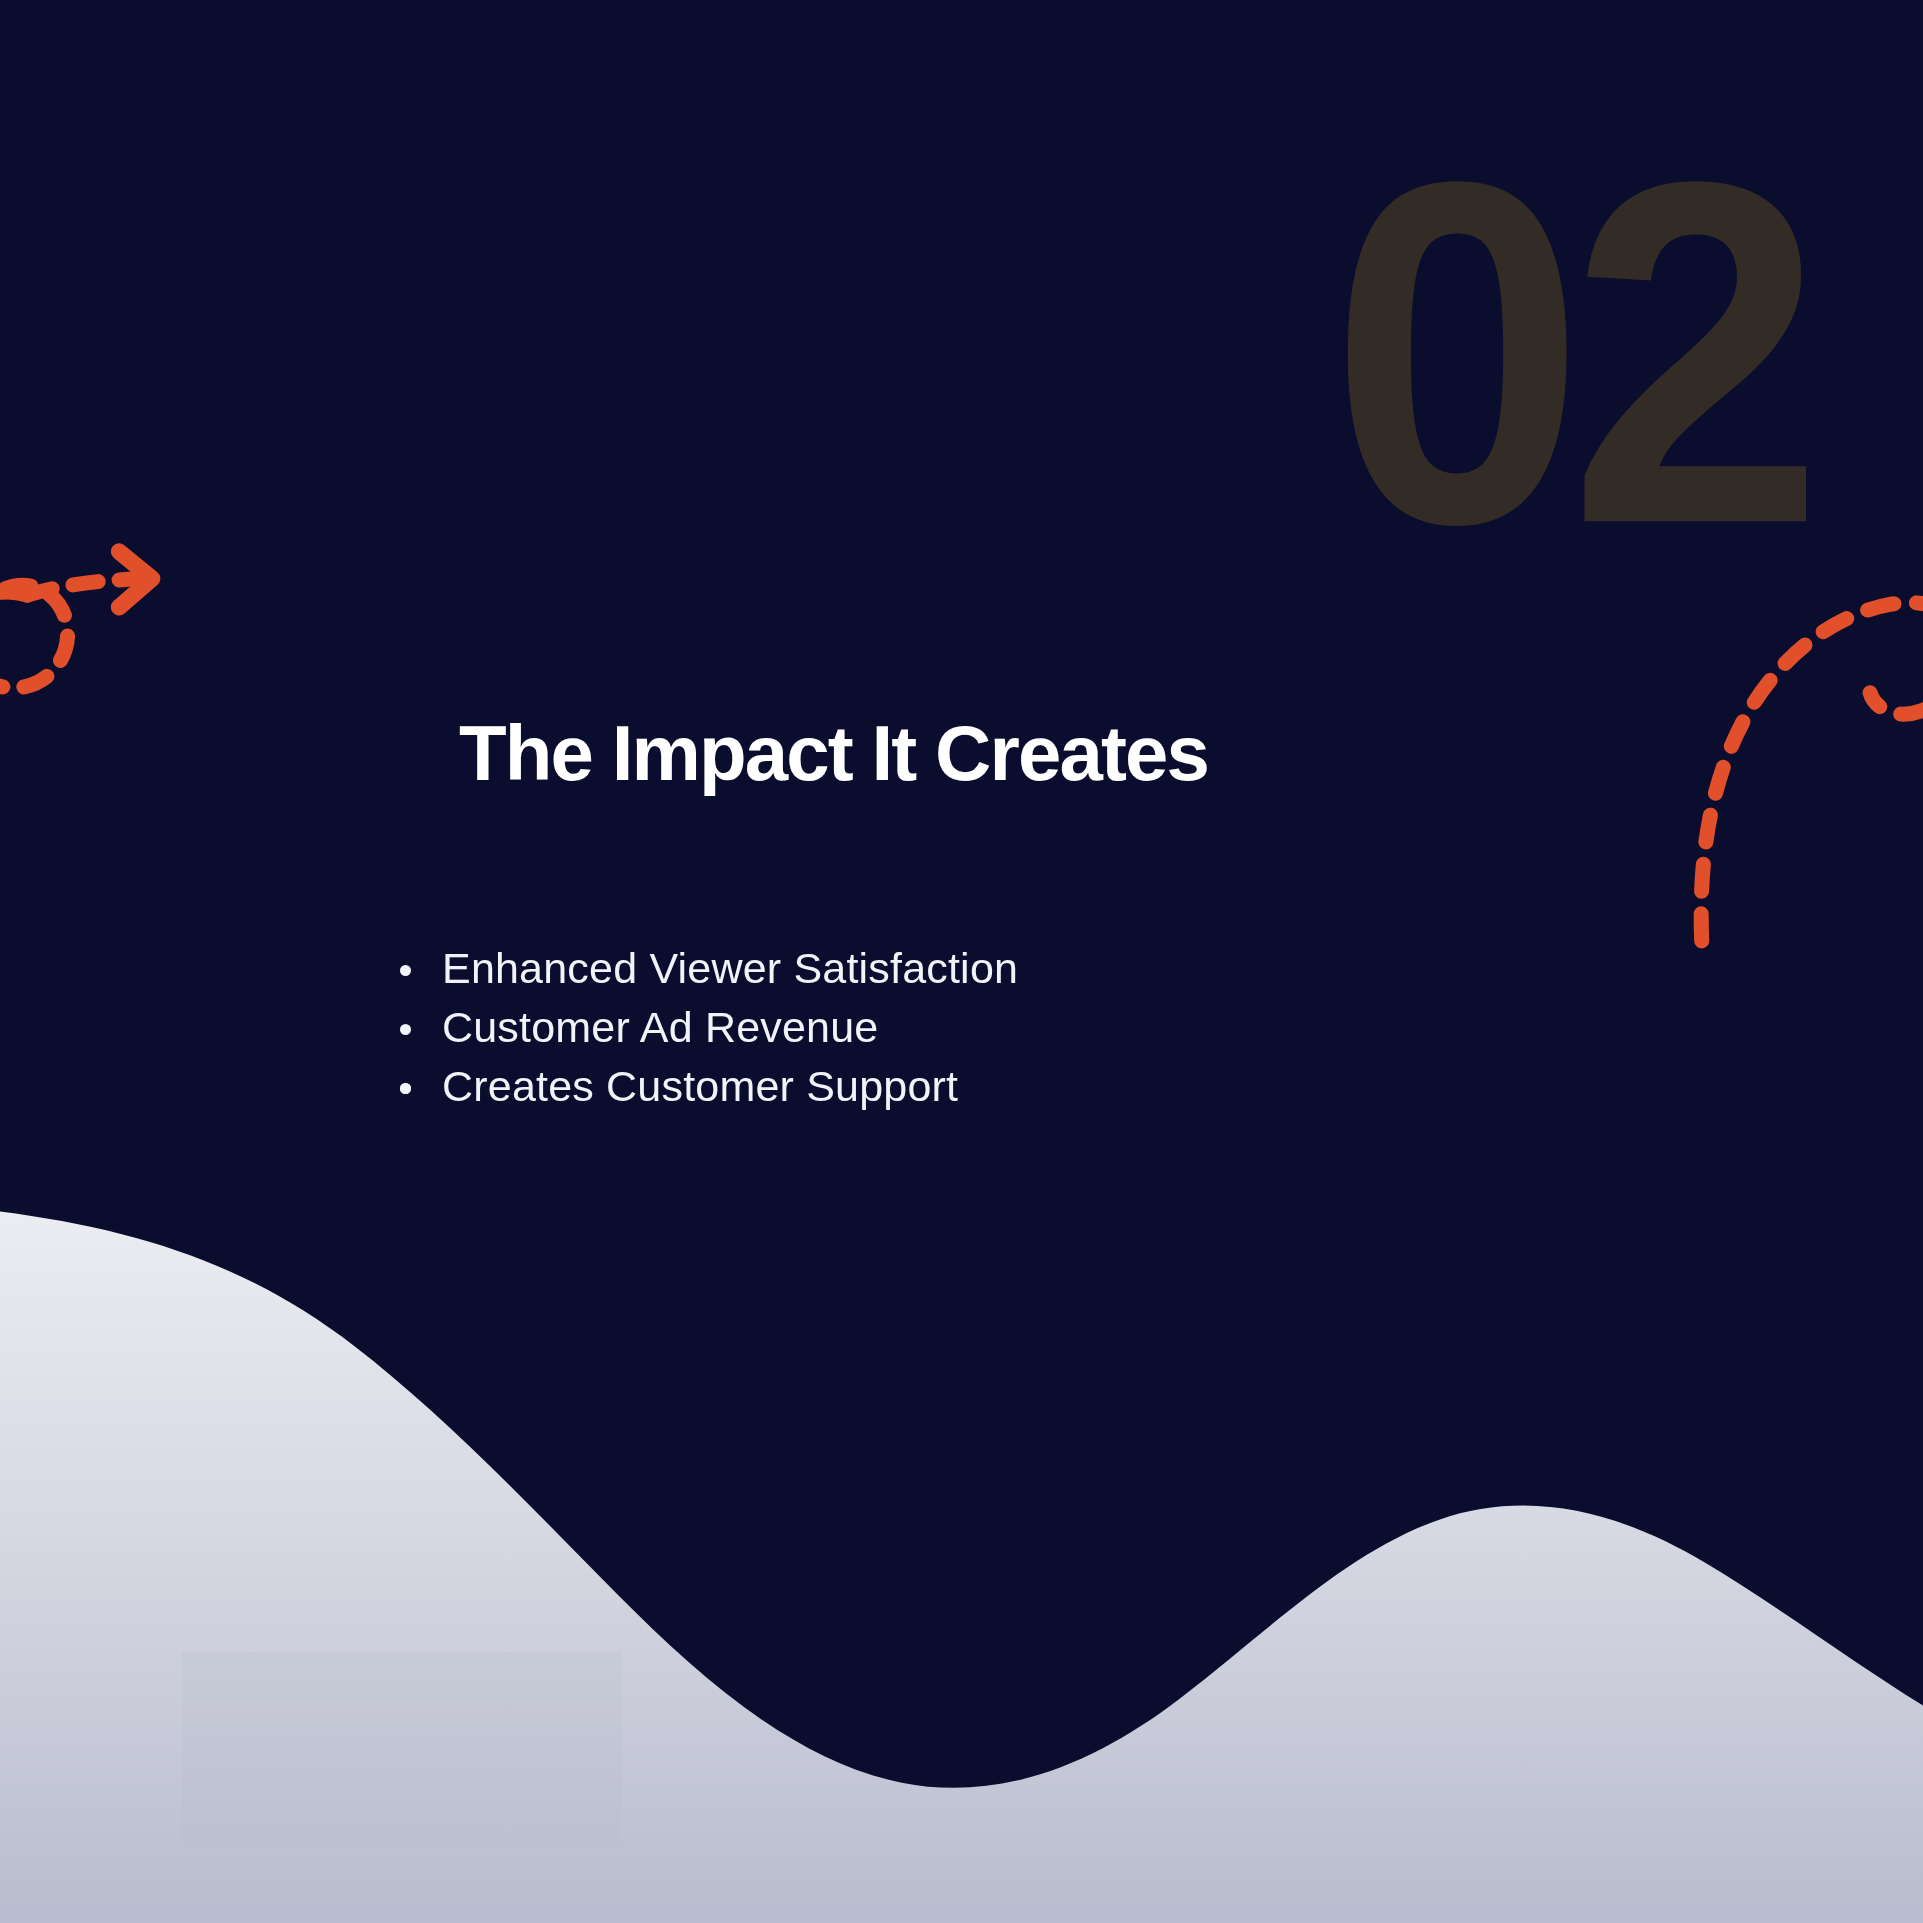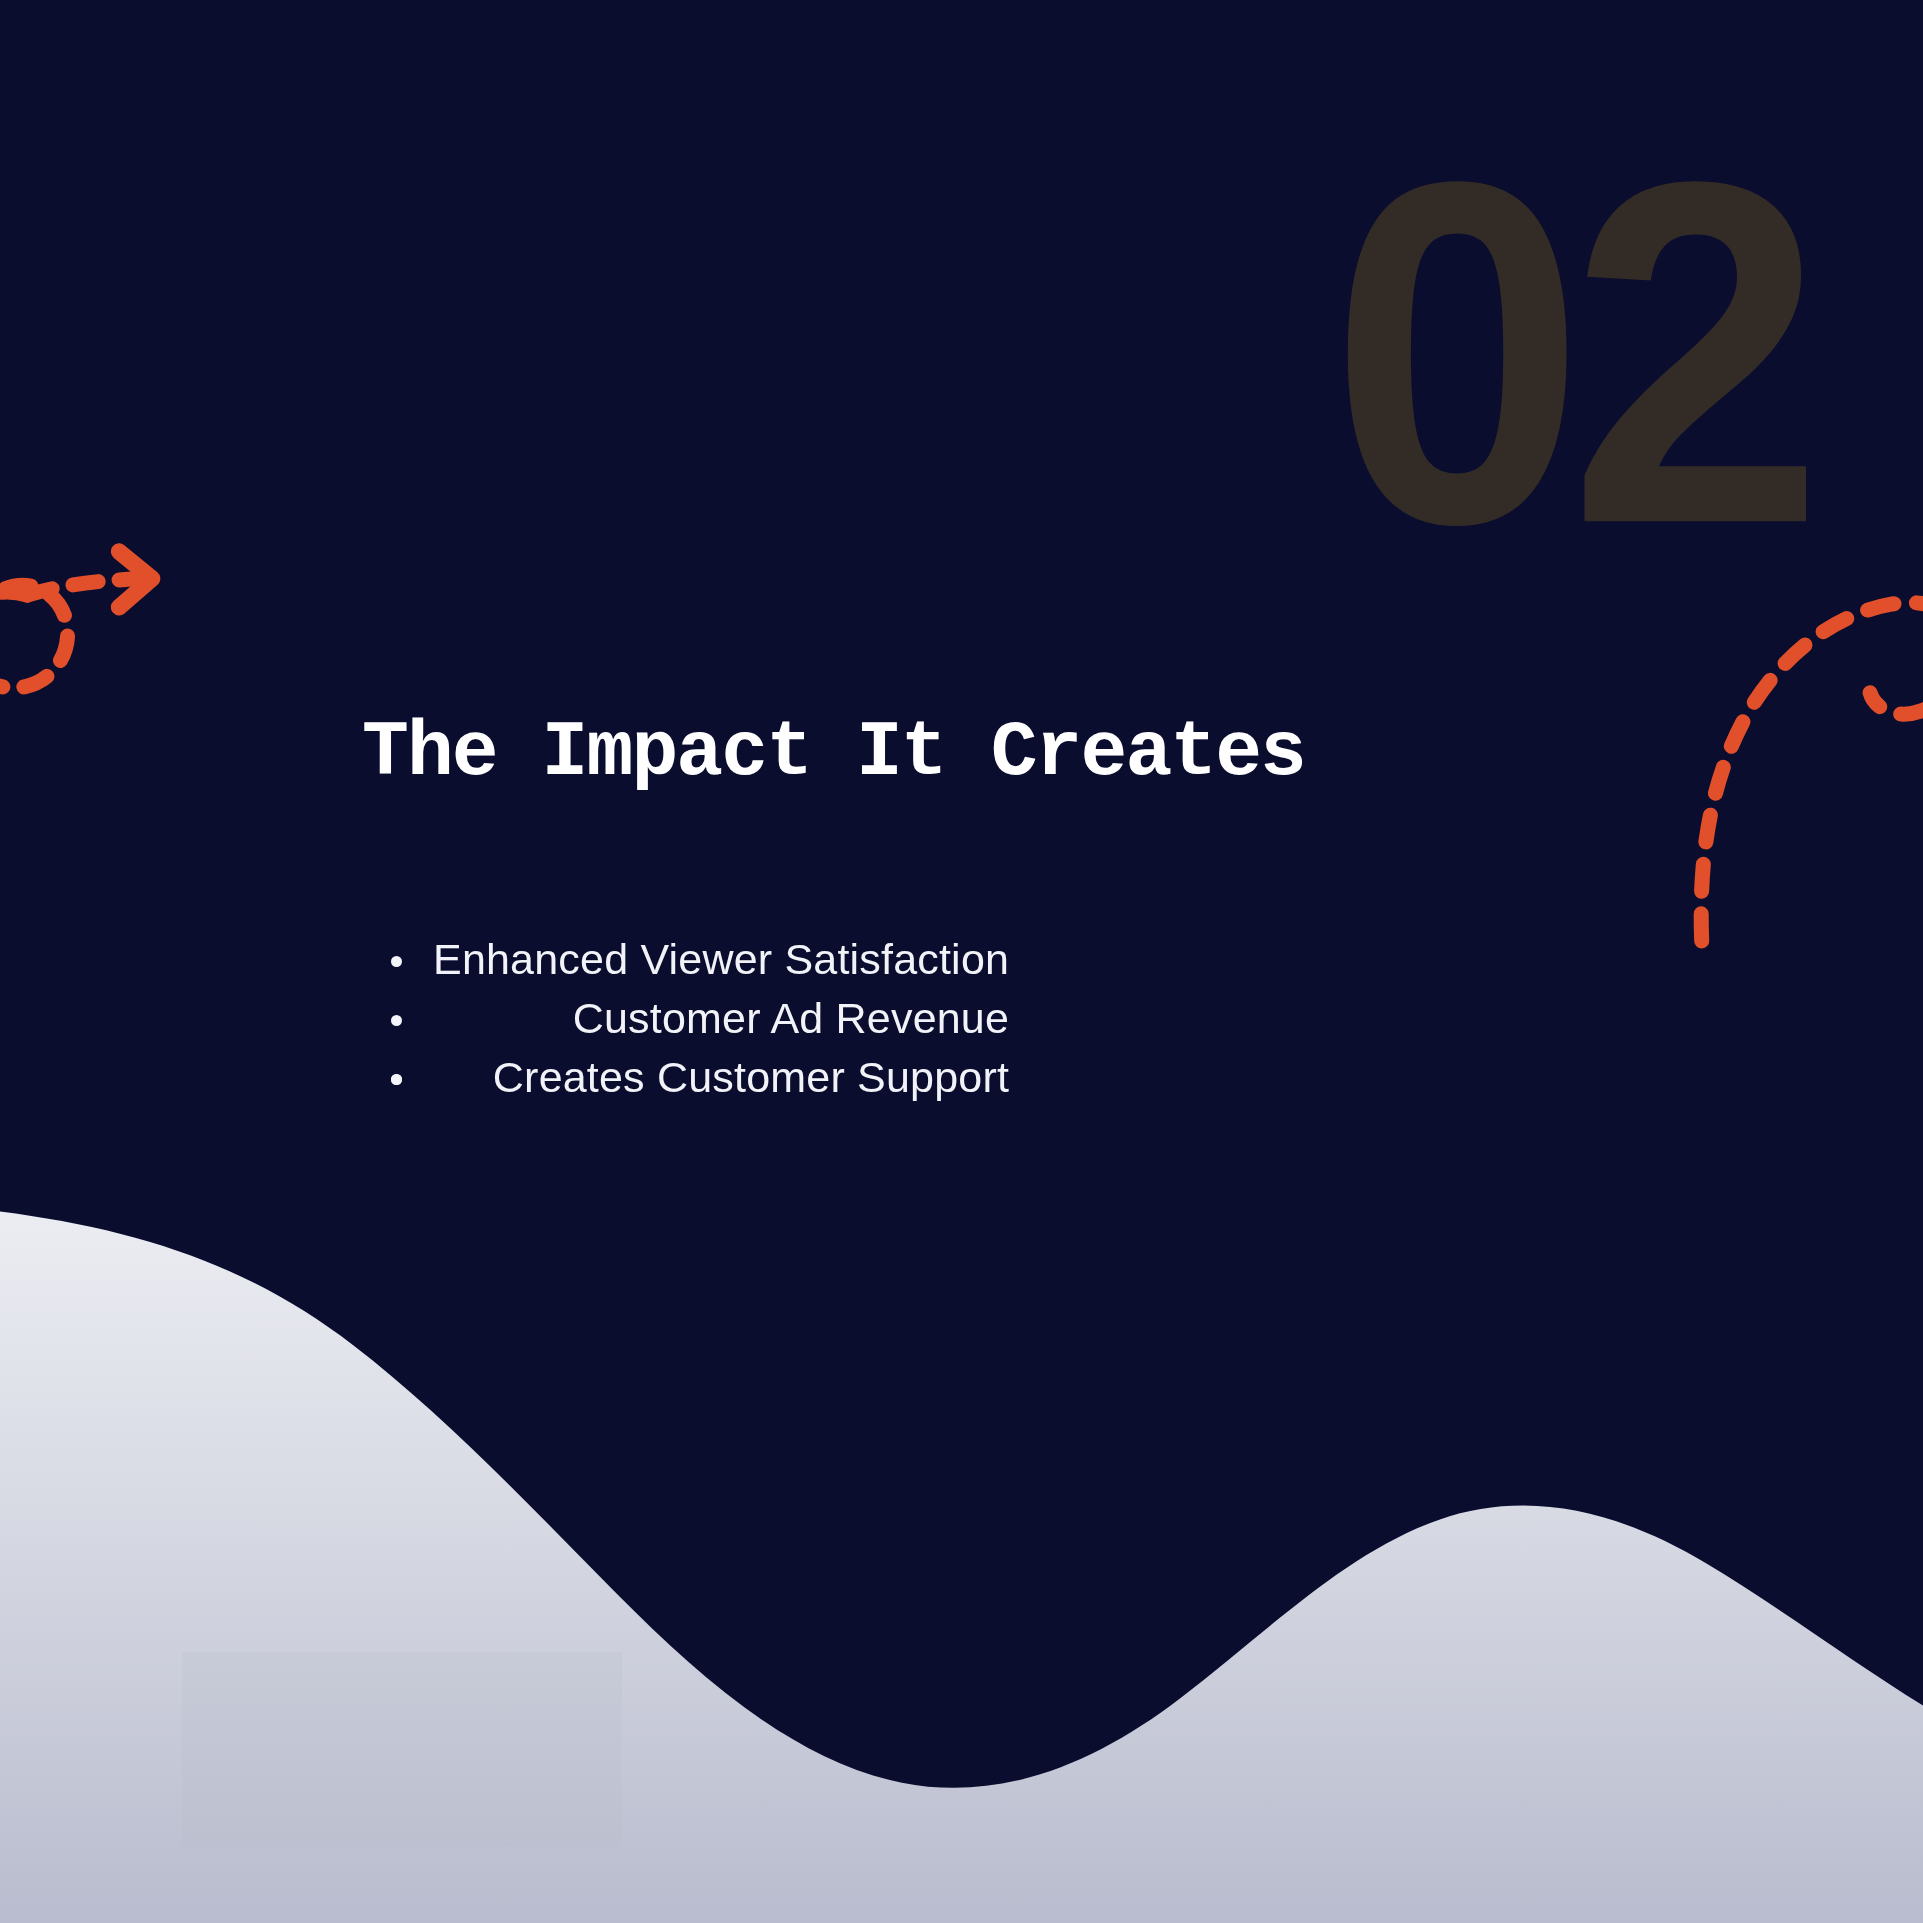--- a/index.html
+++ b/index.html
@@ -65,37 +65,36 @@
   }
 
   
   .title {
     position: absolute;
     left: 225px;
     top: 710px;
     width: 1217px;
     text-align: center;
     color: #ffffff;
-    font-family: Liberation Mono, monospace;
+    font-family: Liberation Sans, sans-serif;
     font-size: 78px;
     font-weight: 700;
     letter-spacing: -1.9px;
     line-height: 1.12;
     white-space: nowrap;
   }
 
   
   .bullet-list {
     position: absolute;
     left: 376px;
     top: 927px;
-    margin: 3px;
+    margin: 12px;
     padding: 0;
     list-style: none;
-    text-align: right;
   }
   .bullet-item {
     position: relative;
     display: block;
     color: #f2f3f8;
     font-family: "Liberation Sans", sans-serif;
     font-size: 43px;
     font-weight: 400;
     letter-spacing: 0.2px;
     line-height: 59px;

